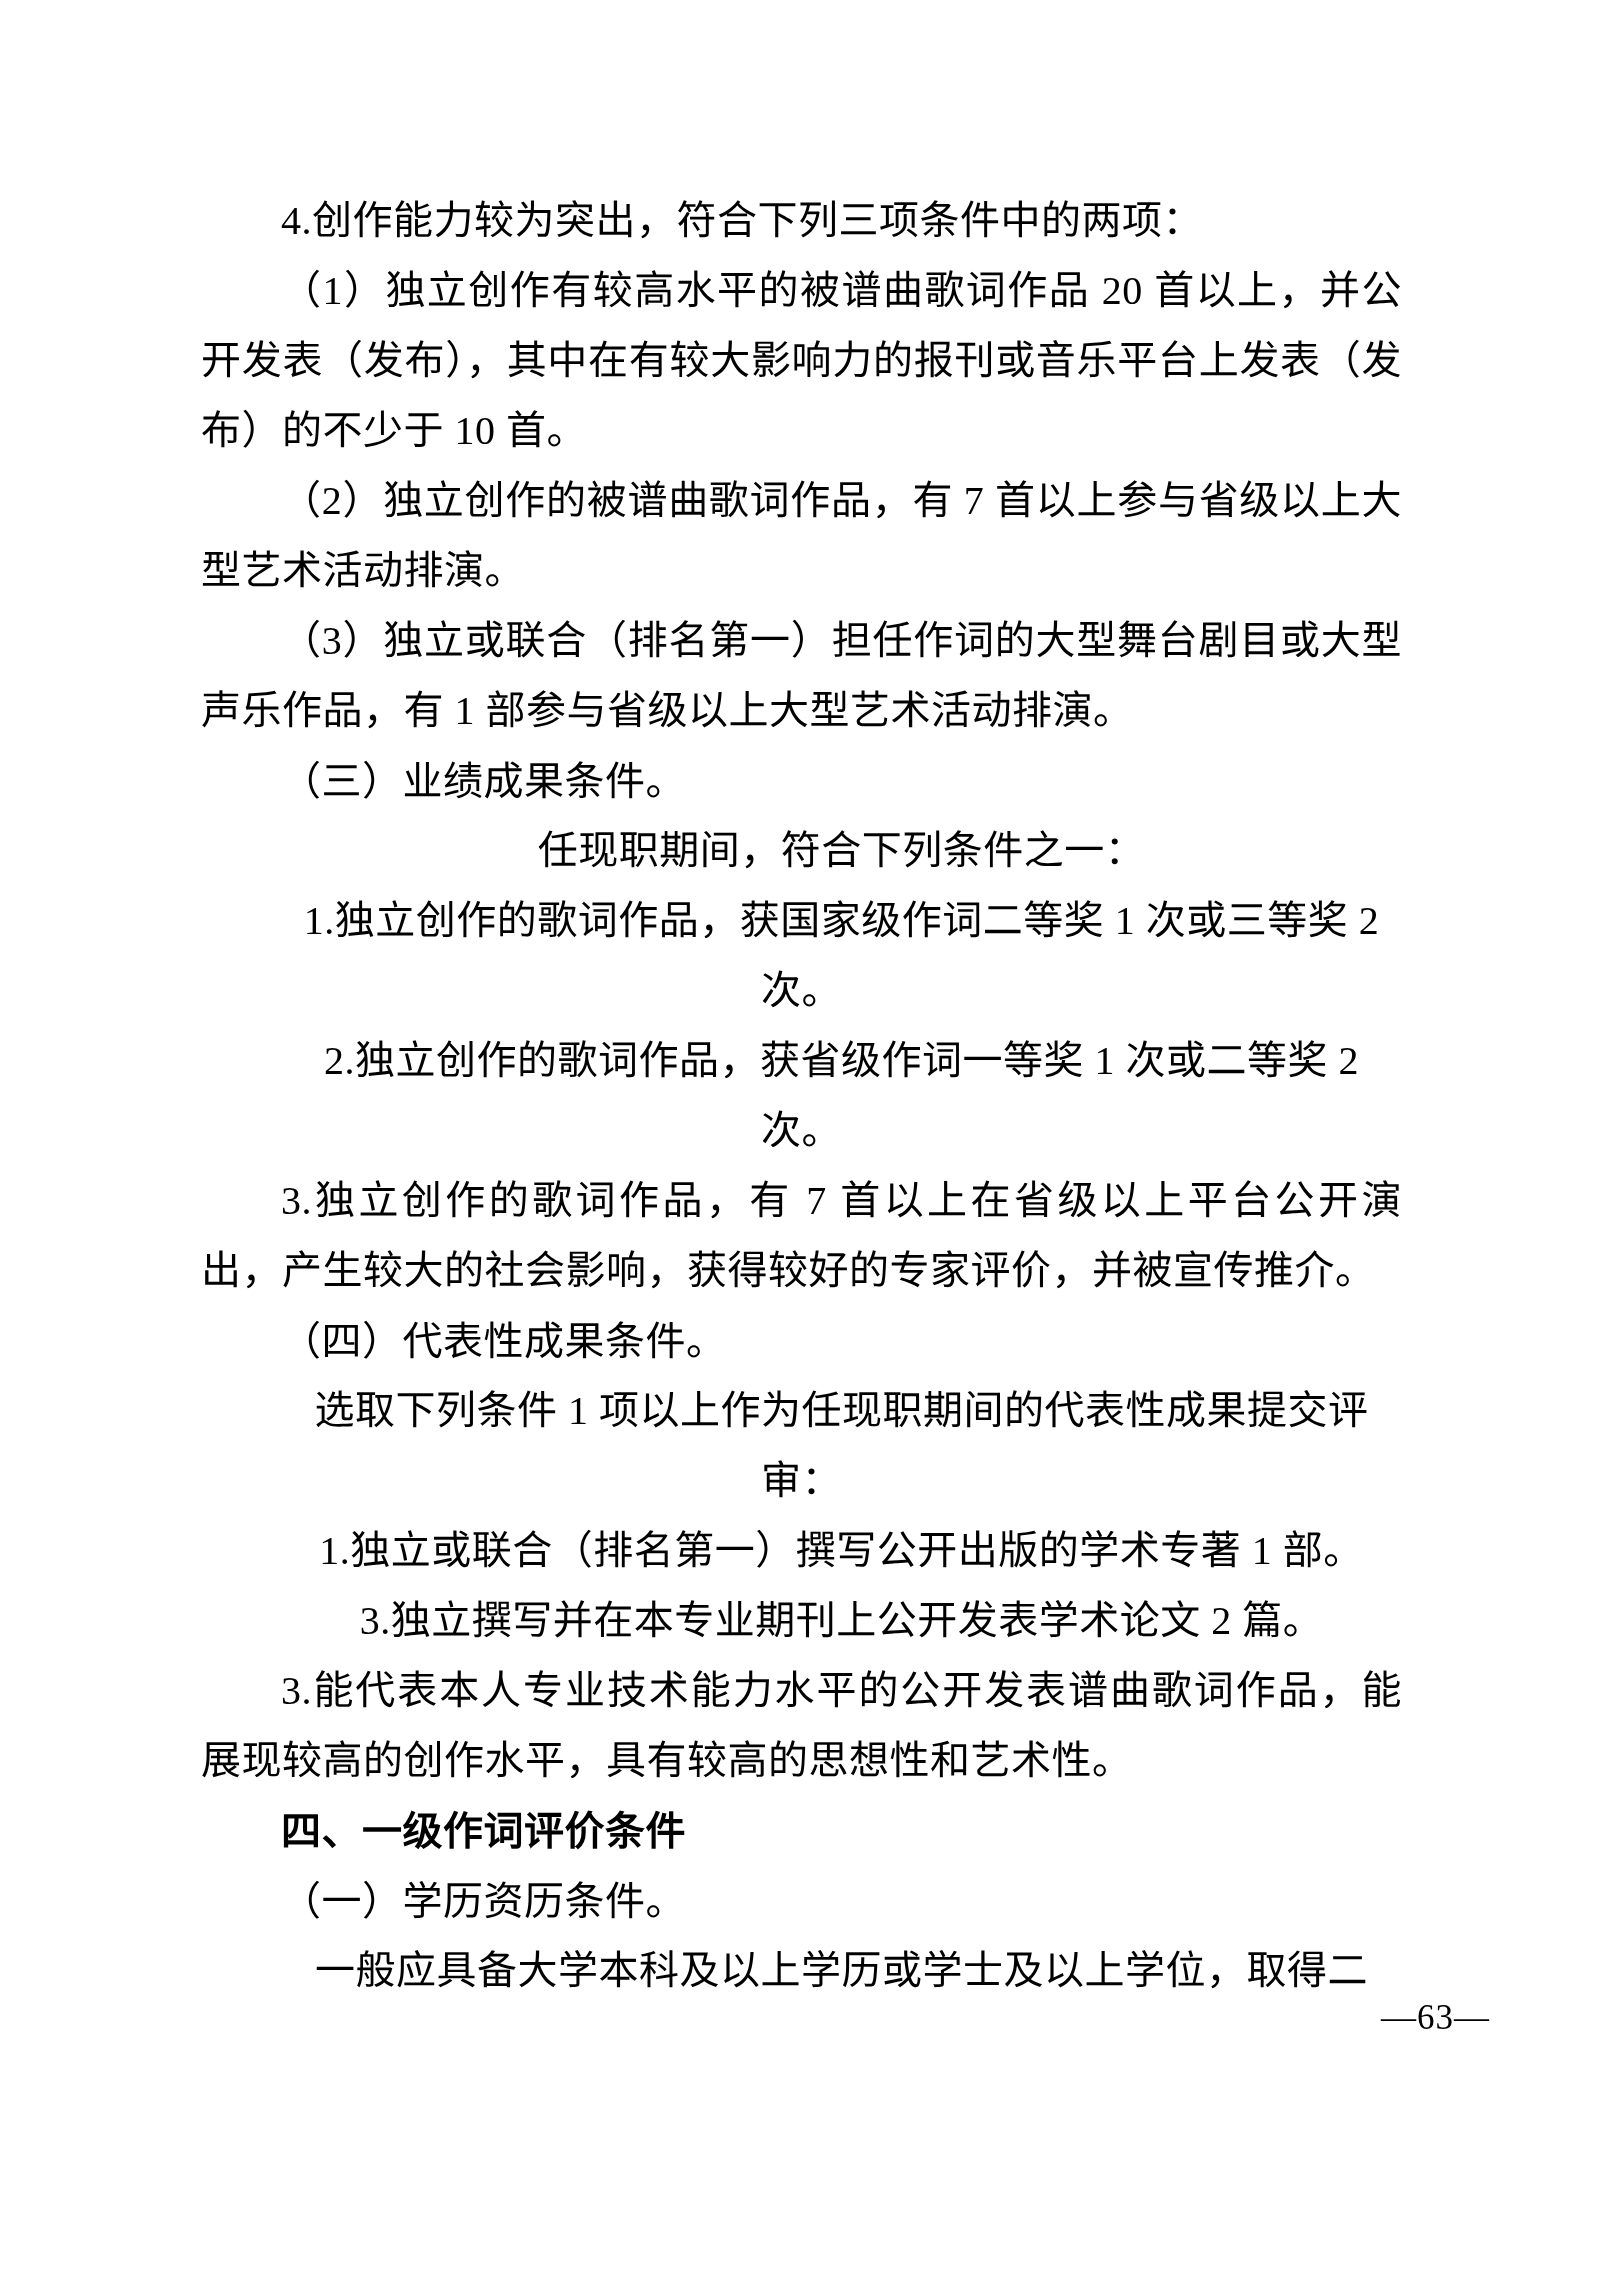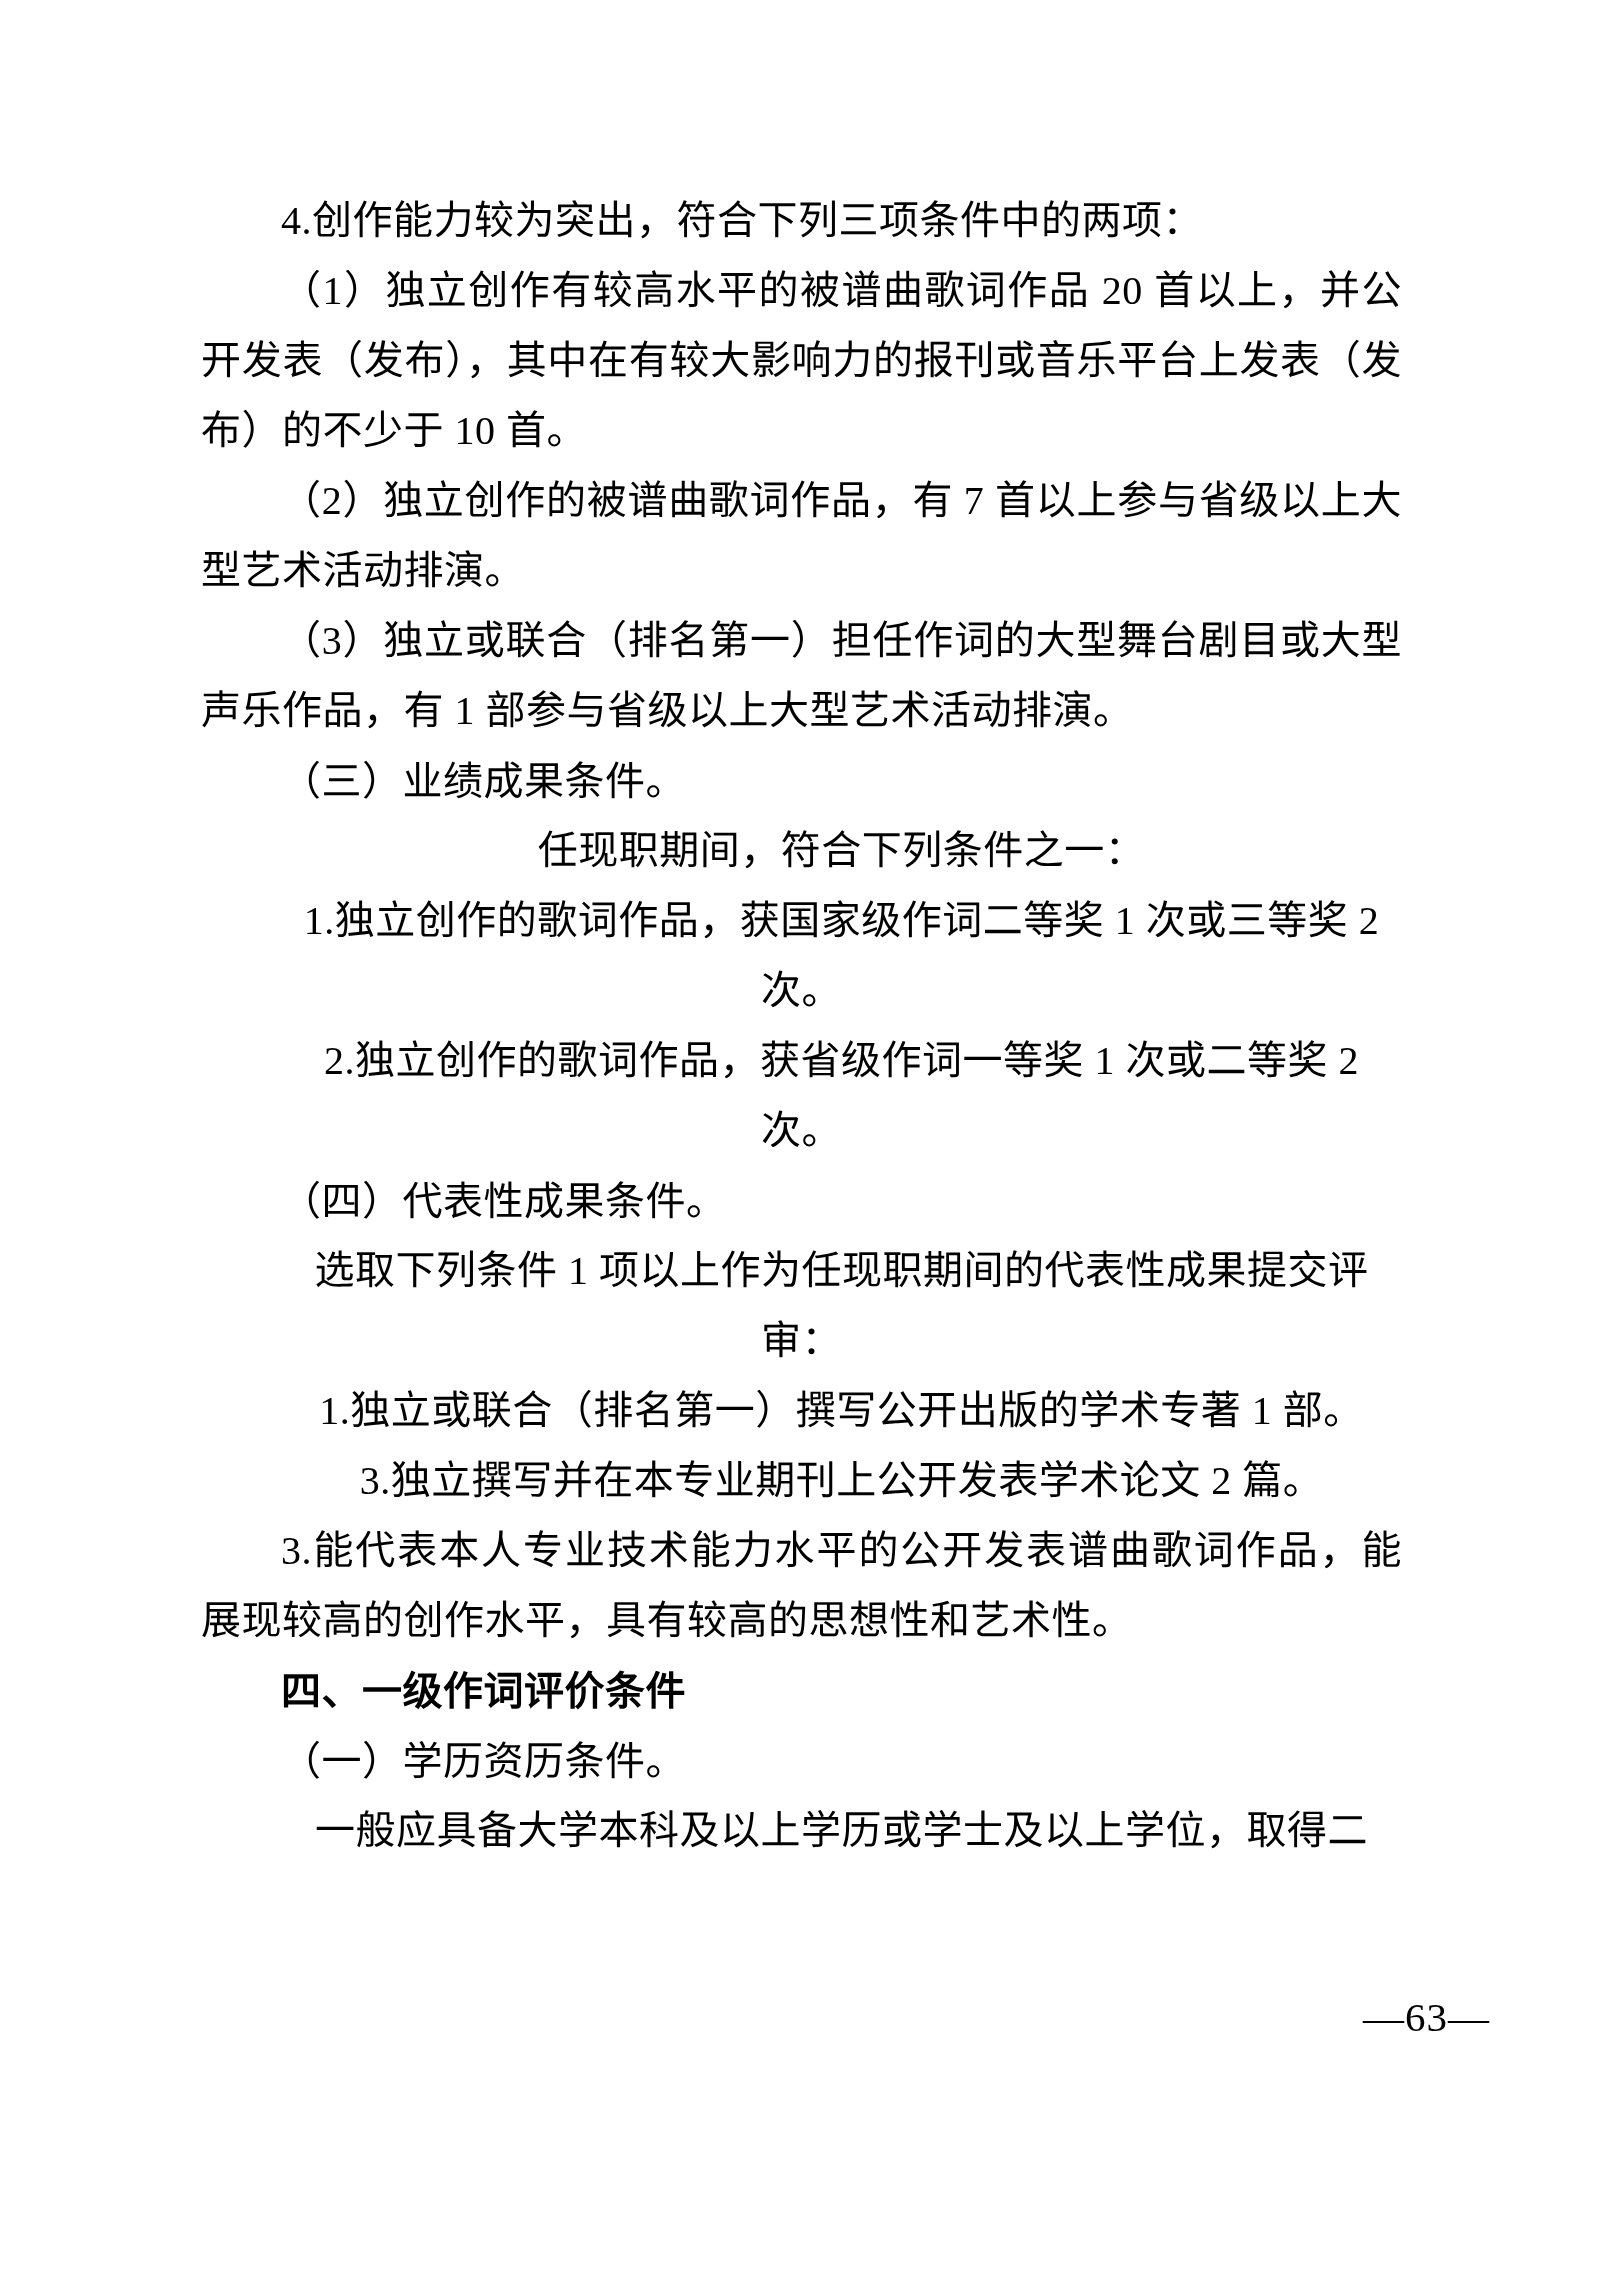--- a/index.html
+++ b/index.html
@@ -61,21 +61,21 @@
     font-family: "Liberation Sans", "DejaVu Sans", sans-serif;
   }
   
   .para.nojust {
     text-align: center;
   }
   .pagenum {
     position: absolute;
     right: 130px;
     bottom: 150px;
-    font-size: 41px;
+    font-size: 35px;
     line-height: 39px;
     letter-spacing: 1px;
     font-family: "Liberation Serif", "DejaVu Serif", serif;
     color: #000000;
     white-space: nowrap;
   }
 </style>
 </head>
 <body>
 
@@ -92,20 +92,21 @@
     <p class="para">（3）独立或联合（排名第一）担任作词的大型舞台剧目或大型声乐作品，有 1 部参与省级以上大型艺术活动排演。</p>
 
     <p class="subhead">（三）业绩成果条件。</p>
 
     <p class="para nojust">任现职期间，符合下列条件之一：</p>
 
     <p class="para nojust">1.独立创作的歌词作品，获国家级作词二等奖 1 次或三等奖 2 次。</p>
 
     <p class="para nojust">2.独立创作的歌词作品，获省级作词一等奖 1 次或二等奖 2 次。</p>
 
+    <p class="para">3.独立创作的歌词作品，有 7 首以上在省级以上平台公开演出，产生较大的社会影响，获得较好的专家评价，并被宣传推介。</p>
 
     <p class="subhead">（四）代表性成果条件。</p>
 
     <p class="para nojust">选取下列条件 1 项以上作为任现职期间的代表性成果提交评审：</p>
 
     <p class="para nojust">1.独立或联合（排名第一）撰写公开出版的学术专著 1 部。</p>
 
     <p class="para nojust">3.独立撰写并在本专业期刊上公开发表学术论文 2 篇。</p>
 
     <p class="para">3.能代表本人专业技术能力水平的公开发表谱曲歌词作品，能展现较高的创作水平，具有较高的思想性和艺术性。</p>

